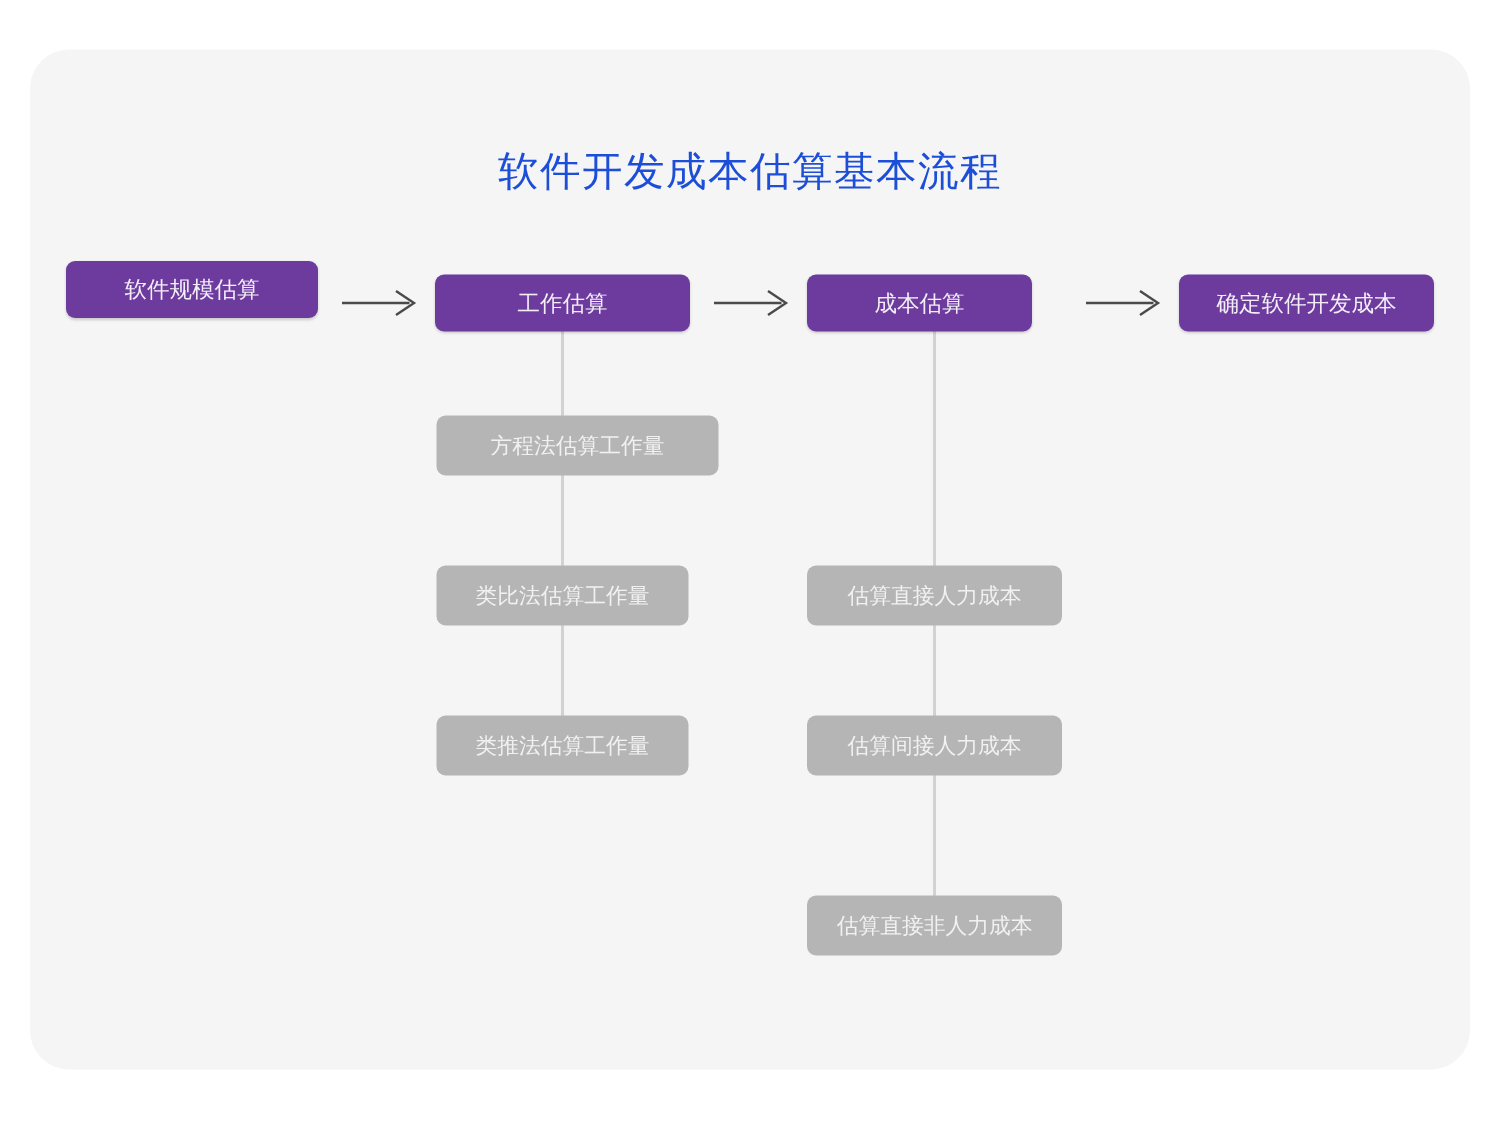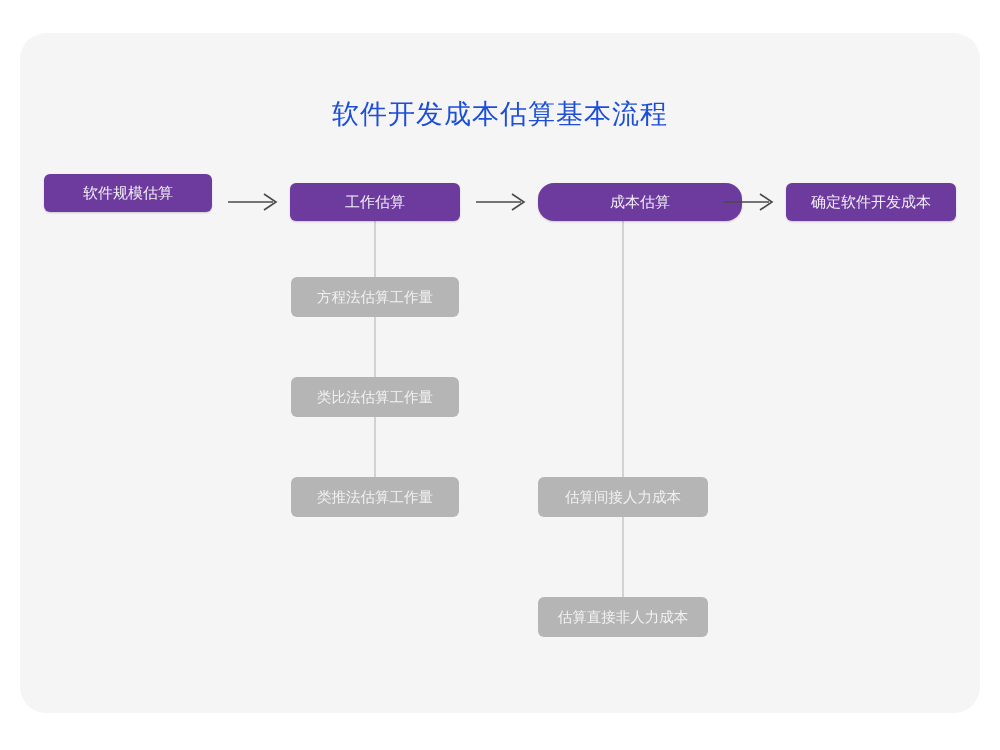--- a/index.html
+++ b/index.html
@@ -110,45 +110,48 @@
     <span>工作估算</span>
   </div>
 
   <div class="arrow" style="left:476px; top:190px; width:52px;">
     <svg width="52" height="24" viewBox="0 0 52 24">
       <line x1="0" y1="12" x2="45" y2="12" stroke="#4a4a4a" stroke-width="1.6"></line>
       <polyline points="36,4 48,12 36,20" fill="none" stroke="#4a4a4a" stroke-width="1.6"></polyline>
     </svg>
   </div>
 
-  <div class="node primary" style="left:538px; top:183px; width:204px; height:38px;border-radius:16px;">
+  <div class="node primary" style="left:538px; top:183px; width:150px; height:38px;">
     <span>成本估算</span>
   </div>
 
   <div class="arrow" style="left:724px; top:190px; width:52px;">
     <svg width="52" height="24" viewBox="0 0 52 24">
       <line x1="0" y1="12" x2="45" y2="12" stroke="#4a4a4a" stroke-width="1.6"></line>
       <polyline points="36,4 48,12 36,20" fill="none" stroke="#4a4a4a" stroke-width="1.6"></polyline>
     </svg>
   </div>
 
   <div class="node primary" style="left:786px; top:183px; width:170px; height:38px;">
     <span>确定软件开发成本</span>
   </div>
 
-  <div class="node secondary" style="left:291px; top:277px; width:168px; height:40px;">
+  <div class="node secondary" style="left:291px; top:277px; width:188px; height:40px;">
     <span>方程法估算工作量</span>
   </div>
   <div class="node secondary" style="left:291px; top:377px; width:168px; height:40px;">
     <span>类比法估算工作量</span>
   </div>
   <div class="node secondary" style="left:291px; top:477px; width:168px; height:40px;">
     <span>类推法估算工作量</span>
   </div>
 
+  <div class="node secondary" style="left:538px; top:377px; width:170px; height:40px;">
+    <span>估算直接人力成本</span>
+  </div>
   <div class="node secondary" style="left:538px; top:477px; width:170px; height:40px;">
     <span>估算间接人力成本</span>
   </div>
   <div class="node secondary" style="left:538px; top:580px; width:170px; height:40px;margin-top:17px;">
     <span>估算直接非人力成本</span>
   </div>
 
 </div>
 
 </body></html>

